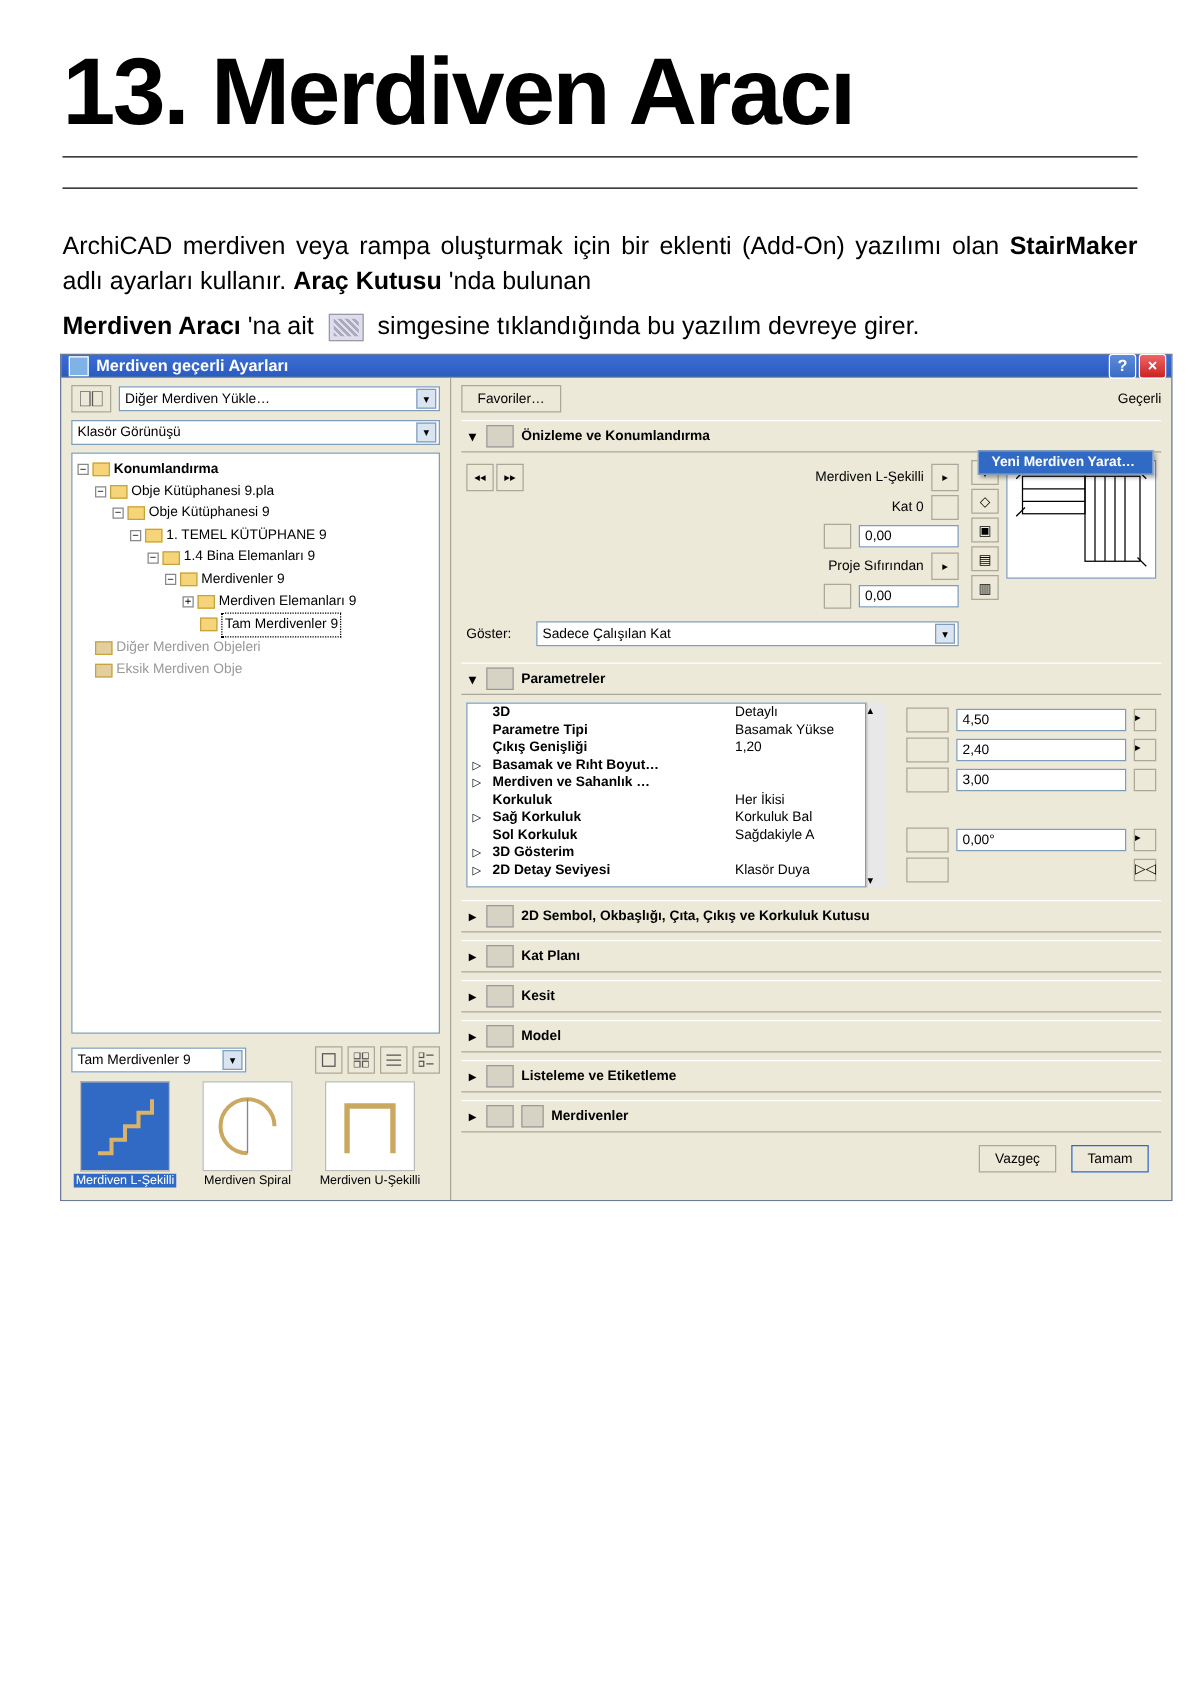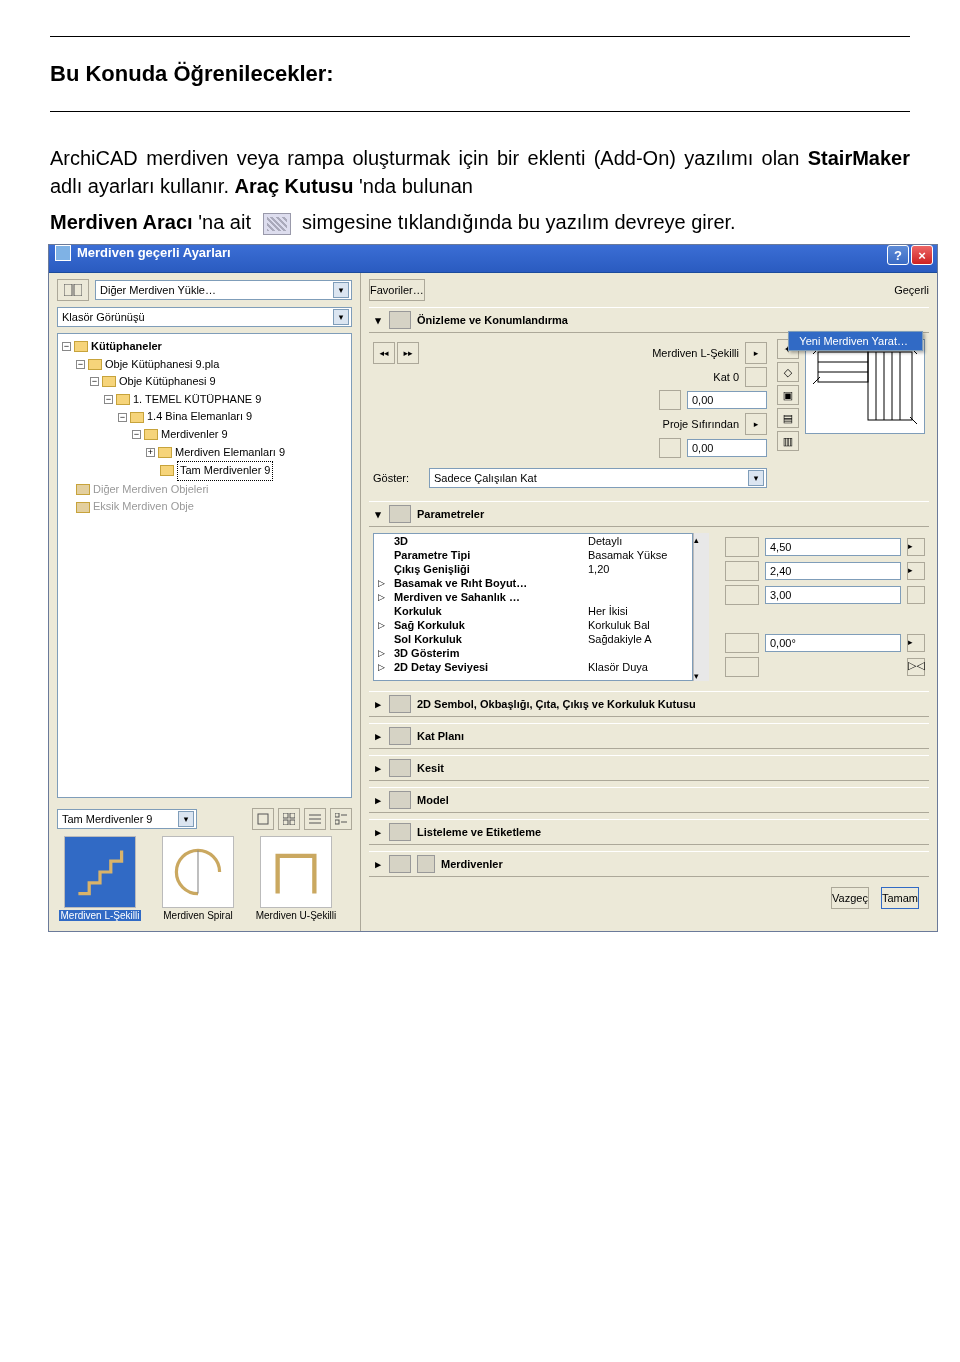--- a/index.html
+++ b/index.html
@@ -36,23 +36,23 @@
   h2.section { font-size: 22px; font-weight: bold; margin: 30px 0 18px 0; letter-spacing: 0.5px; }
 
   
   .dialog {
     width: 890px; margin: 0 0 0 -2px;
     background: #ece9d8;
     border: 1px solid #6b7a99;
     font-family: Tahoma, Arial, sans-serif; font-size: 11px;
   }
   .titlebar {
-    height: 28px;
+    height: 18px;
     background: linear-gradient(#3b6ed5,#2a5bc0);
-    display: flex; align-items: flex-start; padding: 0 4px 0 6px; color: #fff;
+    display: flex; align-items: center; padding: 0 4px 0 6px; color: #fff;
     border-bottom: 1px solid #1b4b9c;
   }
   .titlebar .app-icon {
     width: 16px; height: 16px; background: #7fb2e5; border: 1px solid #fff; margin-right: 6px;
   }
   .titlebar .title-text { font-weight: bold; font-size: 13px; flex: 1; }
   .titlebar .winbtns { display: flex; gap: 2px; }
   .winbtn {
     width: 22px; height: 20px; border: 1px solid #fff; border-radius: 3px;
     display: flex; align-items: center; justify-content: center;
@@ -74,21 +74,21 @@
   .combo {
     height: 20px; background: #fff; border: 1px solid #7f9db9;
     display: flex; align-items: center; padding: 0 2px 0 4px; font-size: 11px;
   }
   .combo .arrow {
     width: 16px; height: 16px; margin-left: auto; background: #dbe5f1;
     border: 1px solid #7f9db9; display: flex; align-items: center; justify-content: center;
   }
   .btn {
     height: 22px; background: #ece9d8; border: 1px solid #aca899;
-    padding: 0 0; font-size: 11px; display: inline-flex; align-items: center;
+    padding: 0 12px; font-size: 11px; display: inline-flex; align-items: center;
   }
   .label { font-size: 11px; }
 
   .tree {
     flex: 1; background: #fff; border: 1px solid #7f9db9; padding: 4px 4px;
     font-size: 11px; line-height: 1.6; overflow: hidden; min-height: 184px;
   }
   .tree .node { white-space: nowrap; display: flex; align-items: center; gap: 3px; }
   .tree .ind1 { padding-left: 14px; }
   .tree .ind2 { padding-left: 28px; }
@@ -169,23 +169,23 @@
   .footer-btns { display:flex; justify-content:flex-end; gap:12px; padding:10px 10px 12px 10px; }
   .footer-btns .btn.primary { border:1px solid #316ac5;text-align:right; }
 
   .arrow-char { font-size:9px; line-height:1; }
   .tri-char { font-size:9px; }
 </style>
 </head>
 <body>
 
 <div class="page">
+  <h1 class="main-title">13. Merdiven Aracı</h1>
   <hr class="rule">
 
-  <div class="subhead">Bu Konuda Öğrenilecekler:</div>
 
   <hr class="rule2">
 
   <p class="body">
     <span>ArchiCAD merdiven veya rampa oluşturmak için bir eklenti (Add-On) yazılımı olan </span>
     <b>StairMaker</b>
     <span> adlı ayarları kullanır. </span>
     <b>Araç Kutusu</b>
     <span>'nda bulunan</span>
   </p>
@@ -232,21 +232,21 @@
           <span>Klasör Görünüşü</span>
           <div class="arrow">
               <span class="arrow-char">▾</span>
             </div>
         </div>
 
         <div class="tree">
           <div class="node">
               <span class="boxpm">−</span>
               <span class="folder"></span>
-              <b>Kütüphaneler</b>
+              <b>Konumlandırma</b>
             </div>
           <div class="node ind1">
               <span class="boxpm">−</span>
               <span class="folder"></span>
               <span>Obje Kütüphanesi 9.pla</span>
             </div>
           <div class="node ind2">
               <span class="boxpm">−</span>
               <span class="folder"></span>
               <span>Obje Kütüphanesi 9</span>
@@ -445,21 +445,21 @@
                 <g stroke="#000">
                   <line x1="3" y1="10" x2="10" y2="3"></line>
                     <line x1="3" y1="40" x2="10" y2="33"></line>
                   <line x1="100" y1="3" x2="107" y2="10"></line>
                     <line x1="100" y1="73" x2="107" y2="80"></line>
                 </g>
               </svg>
             </div>
           </div>
 
-          <div class="context-menu" style="top:-2px; right:6px;">
+          <div class="context-menu" style="top:-2px; right:6px;font-weight:bold;">
             <div class="item sel">Yeni Merdiven Yarat…</div>
           </div>
         </div>
 
         <div class="panel-header">
           <span class="tri">▾</span>
           <span class="picon"></span>
           <span>Parametreler</span>
         </div>
         <div class="panel-body">

